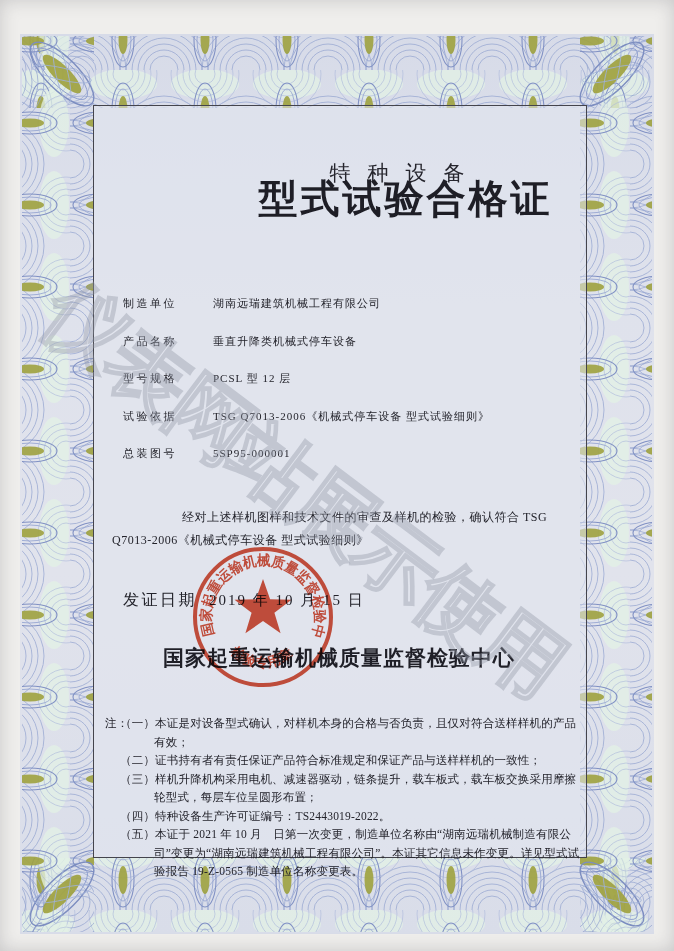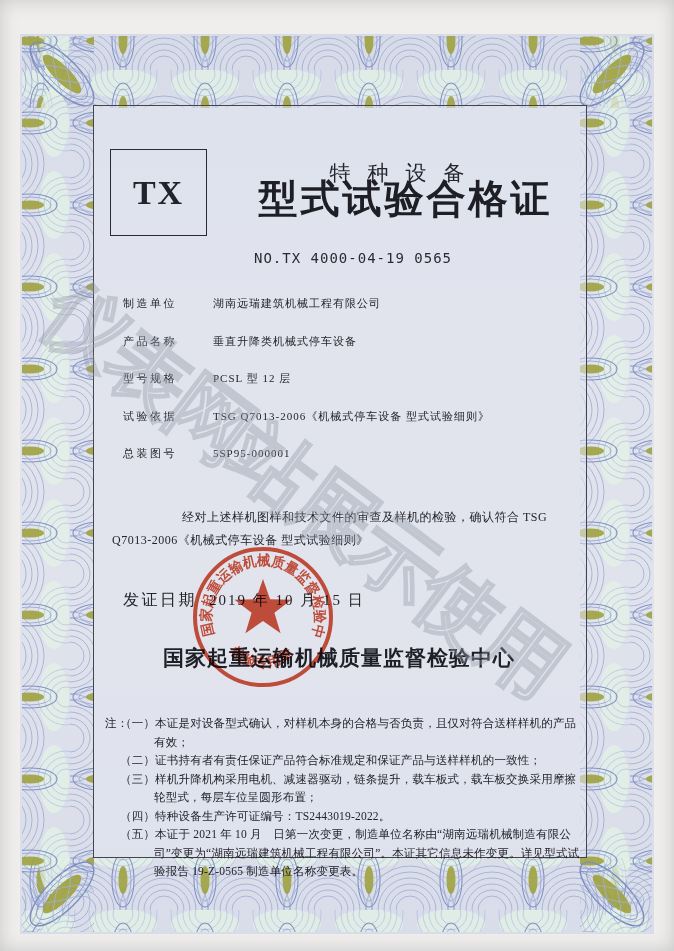--- a/index.html
+++ b/index.html
@@ -149,27 +149,23 @@
     <rect x="22" y="36" width="72" height="896" fill="url(#bandV)"></rect>
     <rect x="580" y="36" width="72" height="896" fill="url(#bandV)"></rect>
     <use href="#leafBig" transform="translate(62,74) rotate(-45)"></use>
     <use href="#leafBig" transform="translate(612,74) rotate(45)"></use>
     <use href="#leafBig" transform="translate(62,894) rotate(45)"></use>
     <use href="#leafBig" transform="translate(612,894) rotate(-45)"></use>
   </svg>
 
   <div class="inner-box"></div>
 
-  <div class="tx-box">
-    <span>TX</span>
-  </div>
 
   <div class="subtitle">特种设备</div>
   <div class="main-title">型式试验合格证</div>
-  <div class="cert-no">NO.TX 4000-04-19 0565</div>
 
   <div class="fields">
       <div class="field-row"><span class="flabel">制造单位</span><span class="fvalue">湖南远瑞建筑机械工程有限公司</span></div>
       <div class="field-row"><span class="flabel">产品名称</span><span class="fvalue">垂直升降类机械式停车设备</span></div>
       <div class="field-row"><span class="flabel">型号规格</span><span class="fvalue">PCSL 型 12 层</span></div>
       <div class="field-row"><span class="flabel">试验依据</span><span class="fvalue">TSG Q7013-2006《机械式停车设备 型式试验细则》</span></div>
       <div class="field-row"><span class="flabel">总装图号</span><span class="fvalue">5SP95-000001</span></div>
     </div>
 
   <div class="conclusion">经对上述样机图样和技术文件的审查及样机的检验，确认符合 TSG Q7013-2006《机械式停车设备 型式试验细则》</div>

